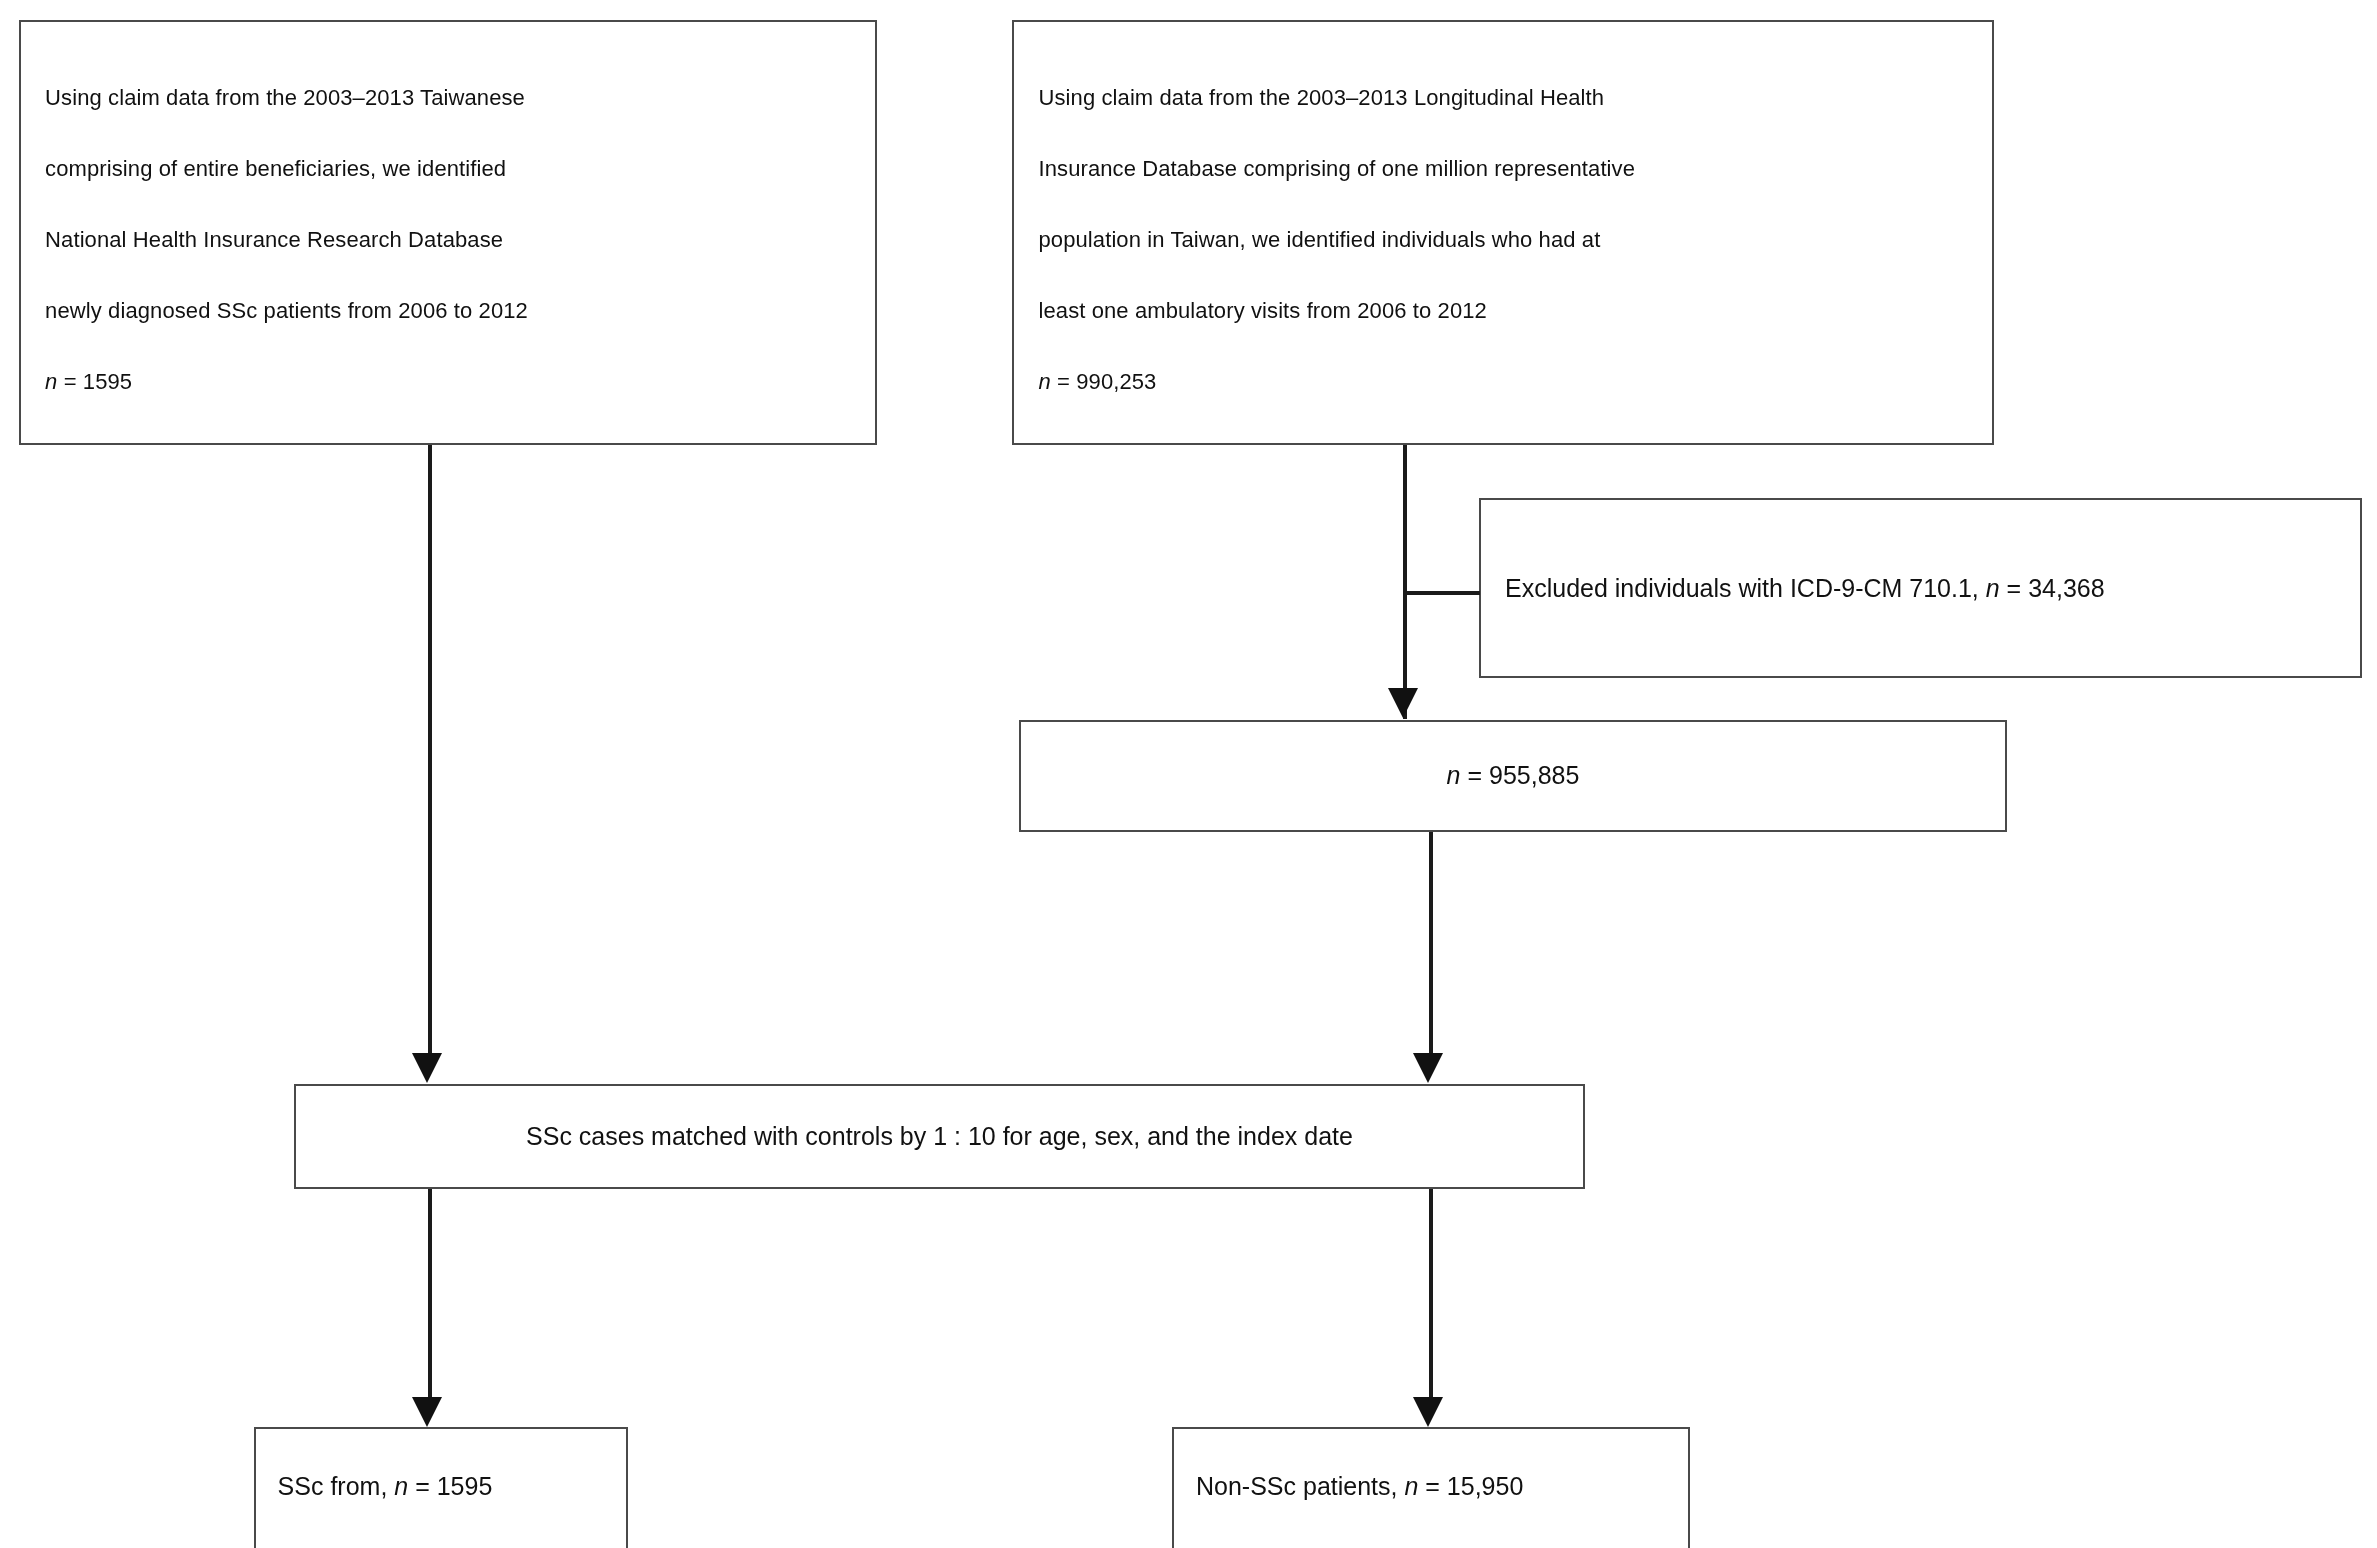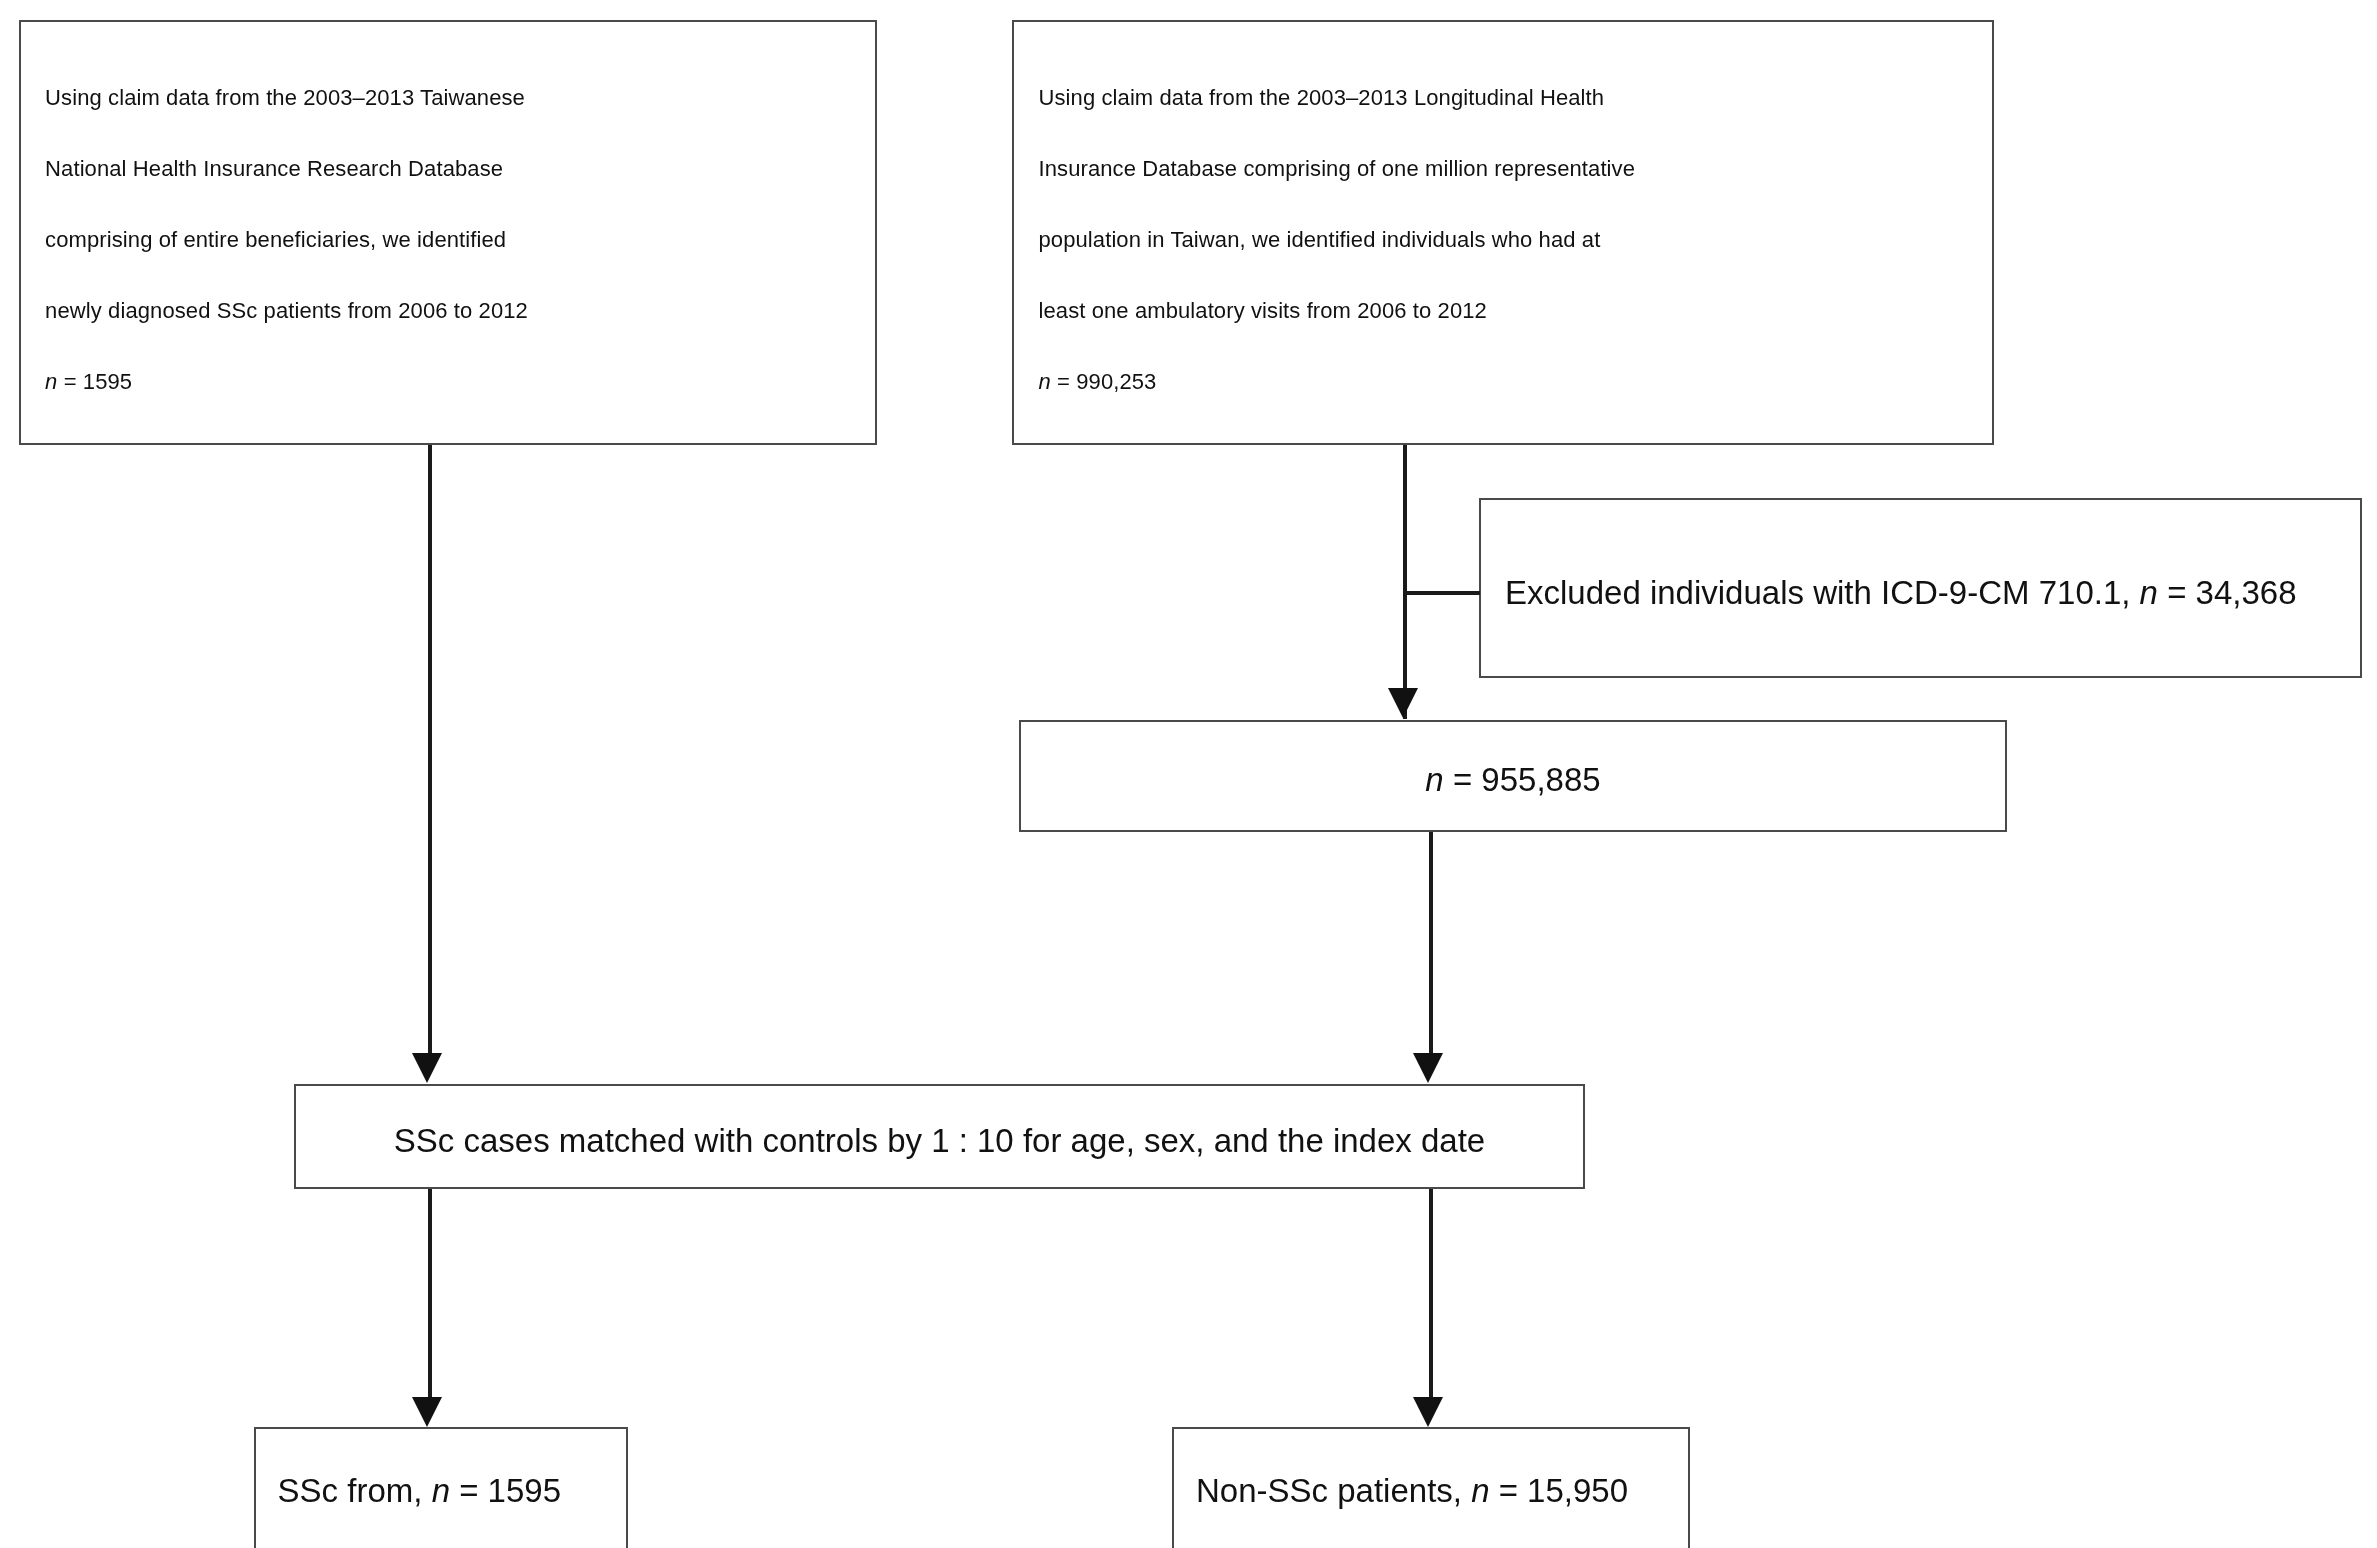--- a/index.html
+++ b/index.html
@@ -34,21 +34,21 @@
     letter-spacing: 0.1px;
     white-space: nowrap;
   }
   .para .ital {
     font-style: italic;
   }
   .centered {
     text-align: center;
   }
   .single {
-    font-size: 33px;
+    font-size: 25px;
     white-space: nowrap;
   }
   .single .ital { font-style: italic; }
 
   
   #node-nhird        { left: 18.6px;   top: 20px;   width: 858px; height: 425px; }
   #node-nhird .body  { top: 40px;    left: 24.5px; }
 
   #node-lhid         { left: 1012px; top: 20px;   width: 982px; height: 425px; text-decoration: underline; }
   #node-lhid .body   { top: 40px;    left: 24.5px; }
@@ -105,22 +105,22 @@
   #head-match-controls   { left: 1413px; top: 1397px; }
 </style>
 </head>
 <body>
 
 <div id="canvas">
 
   <div class="node" id="node-nhird">
     <div class="body">
       <div class="para">Using claim data from the 2003–2013 Taiwanese</div>
+      <div class="para">comprising of entire beneficiaries, we identified</div>
       <div class="para">National Health Insurance Research Database</div>
-      <div class="para">comprising of entire beneficiaries, we identified</div>
       <div class="para">newly diagnosed SSc patients from 2006 to 2012</div>
       <div class="para"><span class="ital">n</span><span> = 1595</span></div>
     </div>
   </div>
 
   <div class="node" id="node-lhid">
     <div class="body">
       <div class="para">Using claim data from the 2003–2013 Longitudinal Health</div>
       <div class="para">Insurance Database comprising of one million representative</div>
       <div class="para">population in Taiwan, we identified individuals who had at</div>

